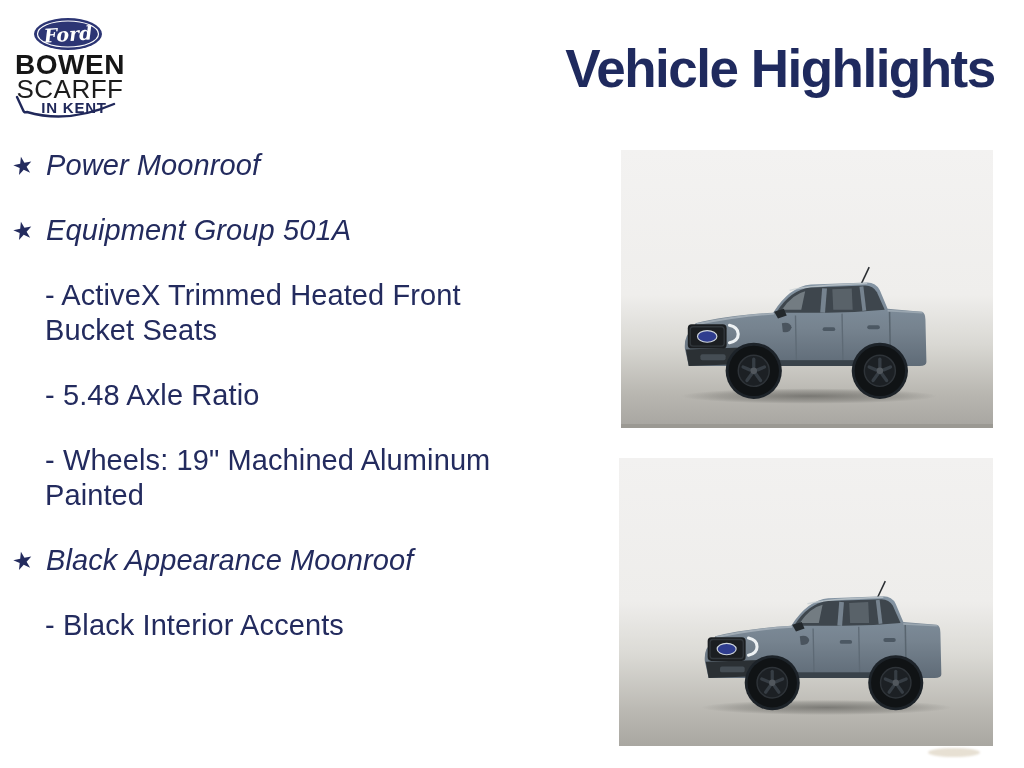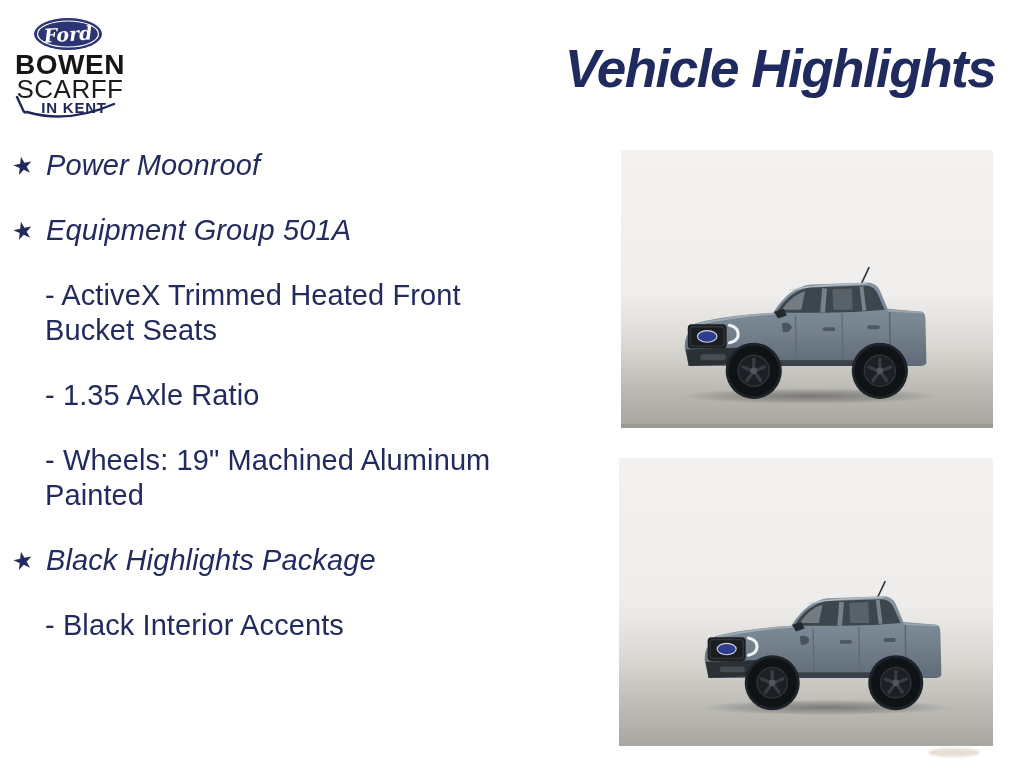--- a/index.html
+++ b/index.html
@@ -7,21 +7,21 @@
               font-family:"Liberation Sans", sans-serif; }
   .page { position:relative; width:1024px; height:768px; background:#fff; }
 
   
   .logo { position:absolute; left:8px; top:8px; width:124px; height:114px; }
 
   
   .title { position:absolute; left:540px; top:34px; width:480px; height:70px;
            text-align:center; font-size:53px; line-height:70px; font-weight:600;
            letter-spacing:-1.5px; color:#1f2a5e;
-           font-family:"Liberation Sans", sans-serif;font-style:italic; }
+           font-family:"Liberation Sans", sans-serif; }
 
   
   .highlights { position:absolute; left:12px; top:148px; width:560px; color:#232b5e; }
   .hl-item { font-size:29px; line-height:35px; margin-bottom:30px;
              white-space:pre-line; letter-spacing:0.1px; }
   .hl-item.top { display:flex; align-items:flex-start; }
   .hl-item.sub { padding-left:33px;margin-top:6px; }
   .star { flex:0 0 34px; width:34px; font-size:24px; line-height:35px; }
   .star-glyph { display:inline-block; transform:rotate(-12deg); }
   .hl-text { flex:1;font-style:italic; }
@@ -148,26 +148,26 @@
     <div class="hl-item top">
       <span class="star"><span class="star-glyph">★</span></span>
       <span class="hl-text">Power Moonroof</span>
     </div>
     <div class="hl-item top">
       <span class="star"><span class="star-glyph">★</span></span>
       <span class="hl-text">Equipment Group 501A</span>
     </div>
     <div class="hl-item sub">- ActiveX Trimmed Heated Front
 Bucket Seats</div>
-    <div class="hl-item sub">- 1.35 Axle Ratio</div>
+    <div class="hl-item sub">- 5.48 Axle Ratio</div>
     <div class="hl-item sub">- Wheels: 19" Machined Aluminum
 Painted</div>
     <div class="hl-item top">
       <span class="star"><span class="star-glyph">★</span></span>
-      <span class="hl-text">Black Highlights Package</span>
+      <span class="hl-text">Black Appearance Moonroof</span>
     </div>
     <div class="hl-item sub">- Black Interior Accents</div>
   </div>
 
   <div class="photo photo-1">
     <svg viewBox="0 0 372 278" preserveAspectRatio="none">
       <defs>
         <linearGradient id="wall1" x1="0" y1="0" x2="0" y2="1">
           <stop offset="0%" stop-color="#f3f2f1"></stop>
           <stop offset="52%" stop-color="#efeeec"></stop>

